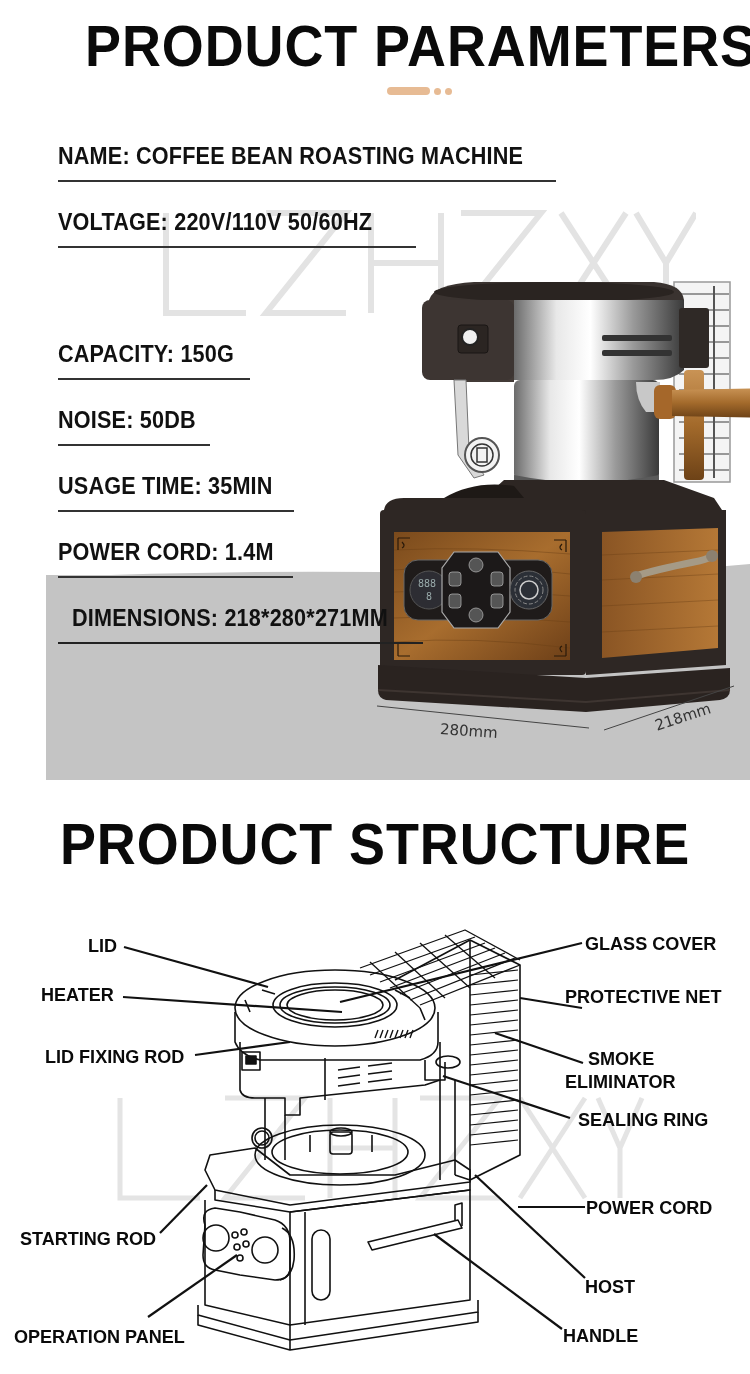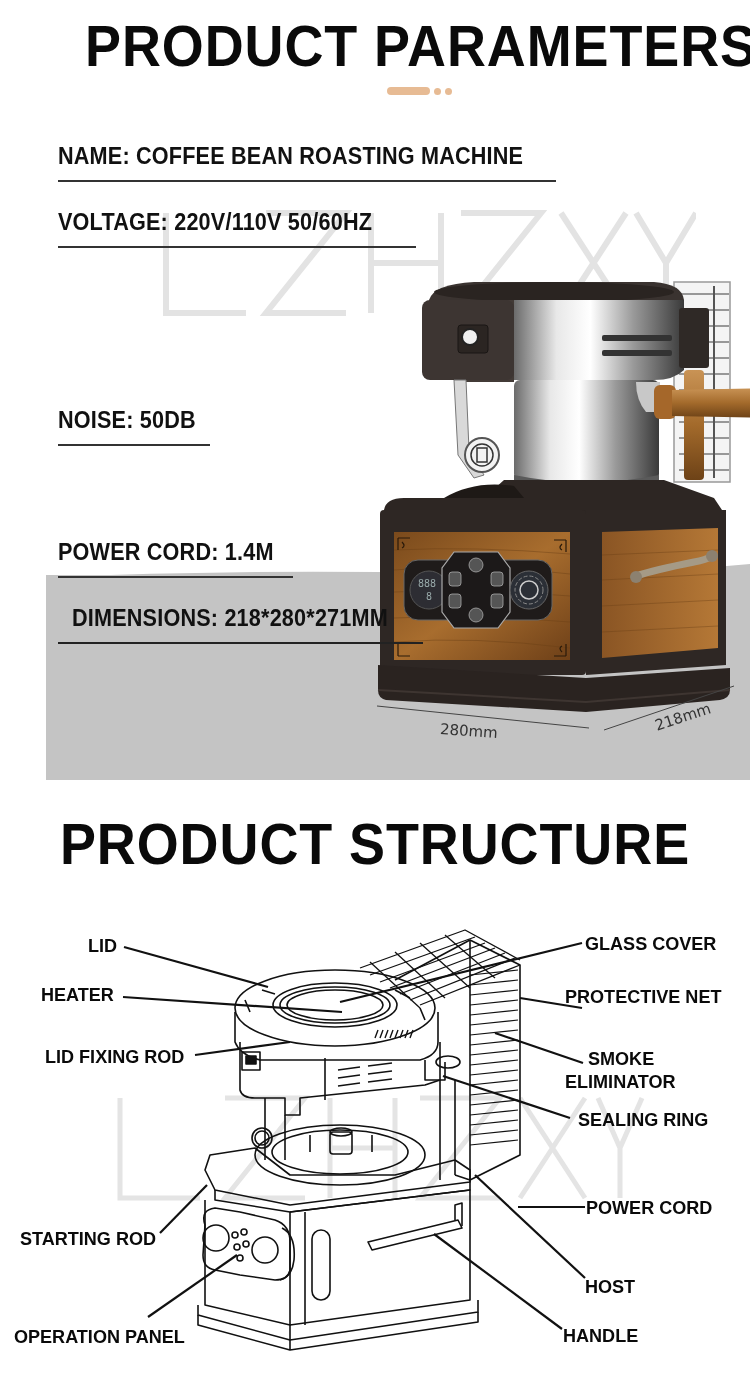--- a/index.html
+++ b/index.html
@@ -76,23 +76,31 @@
   </div>
 
   <div class="param" style="top:143px;text-decoration:underline;">
     <span class="text">NAME: COFFEE BEAN ROASTING MACHINE</span>
     <div class="line" style="width:498px;"></div>
   </div>
   <div class="param" style="top:209px;">
     <span class="text">VOLTAGE: 220V/110V 50/60HZ</span>
     <div class="line" style="width:358px;"></div>
   </div>
+  <div class="param" style="top:341px;">
+    <span class="text">CAPACITY: 150G</span>
+    <div class="line" style="width:192px;"></div>
+  </div>
   <div class="param" style="top:407px;">
     <span class="text">NOISE: 50DB</span>
     <div class="line" style="width:152px;"></div>
+  </div>
+  <div class="param" style="top:473px;">
+    <span class="text">USAGE TIME: 35MIN</span>
+    <div class="line" style="width:236px;"></div>
   </div>
   <div class="param" style="top:539px;">
     <span class="text">POWER CORD: 1.4M</span>
     <div class="line" style="width:235px;"></div>
   </div>
 
   <svg class="machine-photo" viewBox="0 0 422 480">
     <defs>
       <linearGradient id="steel" x1="0" x2="1" y1="0" y2="0">
         <stop offset="0" stop-color="#6b6b6b"></stop>

